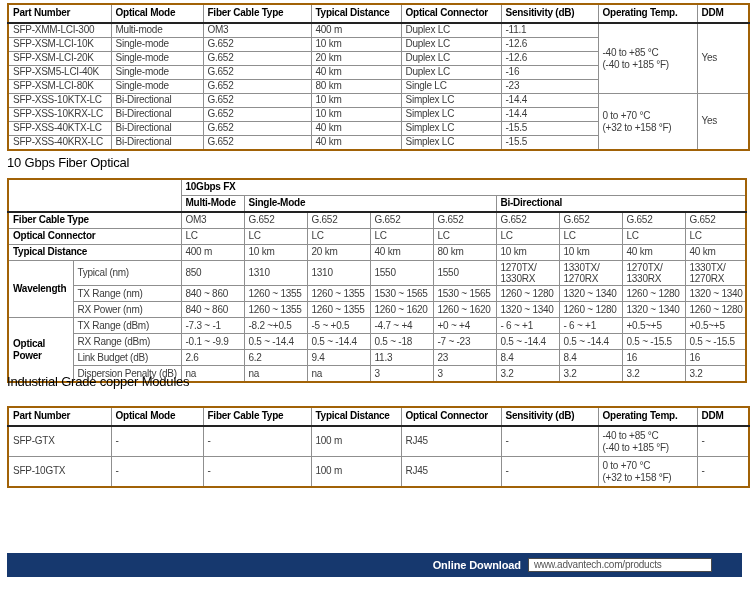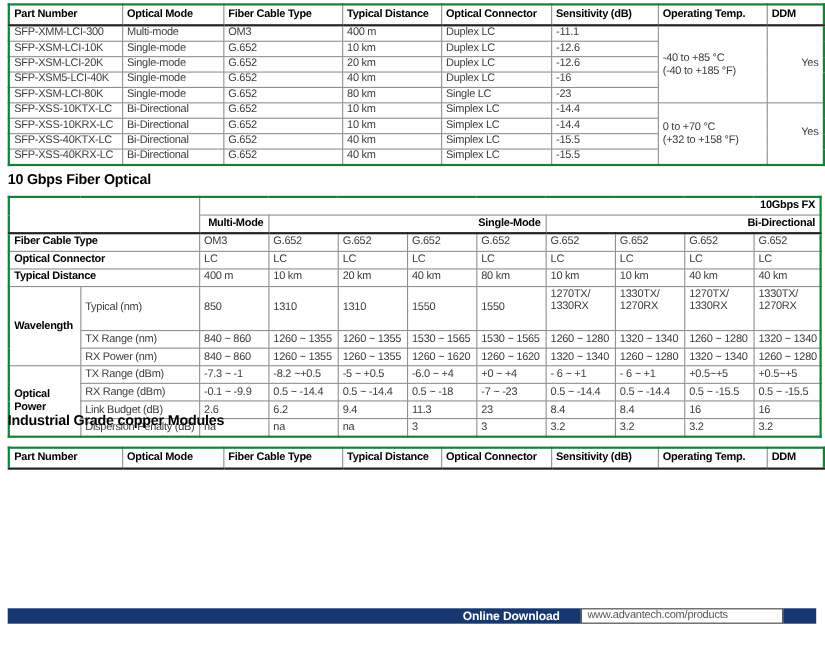--- a/index.html
+++ b/index.html
@@ -1,48 +1,48 @@
 <!DOCTYPE html>
 <html><head>
 <meta charset="utf-8">
 <style>
   html,body{margin:0;padding:0}
   body{width:750px;height:591px;background:#fff;position:relative;overflow:hidden;
        font-family:"Liberation Sans",sans-serif;}
-  table{border-collapse:collapse;table-layout:fixed;position:absolute;border:2px solid #15803d;background:#fff}
+  table{border-collapse:collapse;table-layout:fixed;position:absolute;border:2px solid #a16207;background:#fff}
   th,td{border:1px solid #8f8f8f;font-size:10px;color:#3c3c3c;font-weight:normal;text-align:left;
         padding:0 4px;vertical-align:middle;line-height:1.25;letter-spacing:-0.25px;white-space:nowrap;overflow:hidden}
   th{font-weight:bold;color:#000}
-  .ctr{text-align:right}
-  .pre{white-space:pre-line;line-height:1.12;padding-top:1px;padding-bottom:16px}
+  .ctr{text-align:left}
+  .pre{white-space:pre-line;line-height:1.12;padding-top:1px;padding-bottom:1px}
   
   .t1{left:7px;top:3px;width:741px}
   .t1 thead th{height:17px;border-bottom:2px solid #222}
   .t1 tbody td{height:13px}
   
   .t2{left:7px;top:178px;width:738px}
   .t2 th,.t2 td{height:15px}
   .t2 thead tr.modes th{border-bottom:2px solid #222}
   .t2 .blank{border-bottom:2px solid #222}
   .t2 .grp{white-space:normal;line-height:1.15;vertical-align:middle}
   .t2 .sub{font-weight:normal;color:#3c3c3c}
   
   .t3{left:7px;top:406px;width:741px}
   .t3 thead th{height:17px;border-bottom:2px solid #222}
   .t3 tbody td{height:29px}
   .temp-line{line-height:1.2}
   
-  .sec{position:absolute;left:7px;margin:0;font-size:13px;font-weight:bold;color:#000;letter-spacing:-0.2px}
+  .sec{position:absolute;left:7px;margin:0;font-size:13px;font-weight:normal;color:#000;letter-spacing:-0.2px}
   #title-10g{top:155px}
   #title-copper{top:374px}
   
-  .footer{position:absolute;left:7px;top:553px;width:735px;height:14px;display:flex;align-items:flex-end;background:#16386e}
+  .footer{position:absolute;left:7px;top:553px;width:735px;height:24px;display:flex;align-items:center;background:#16386e}
   .fl{margin-left:auto;color:#fff;font-size:11px;font-weight:bold;letter-spacing:-0.1px}
   .urlbox{width:184px;height:14px;background:#fff;border:1px solid #4a4a4a;box-sizing:border-box;
-          margin-left:19px;margin-right:30px;font-size:10px;color:#555;line-height:12px;padding-left:5px;
+          margin-left:7px;margin-right:30px;font-size:10px;color:#555;line-height:12px;padding-left:5px;
           letter-spacing:-0.2px;white-space:nowrap;overflow:hidden}
 </style>
 </head>
 <body>
 
 <div>
 
   <table class="t1">
     <colgroup>
       <col style="width:103px">
@@ -256,21 +256,21 @@
           <td>1260 ~ 1280</td>
           <td>1320 ~ 1340</td>
           <td>1260 ~ 1280</td>
         </tr>
         <tr>
           <th class="grp" rowspan="4">Optical Power</th>
           <th class="sub">TX Range (dBm)</th>
           <td>-7.3 ~ -1</td>
           <td>-8.2 ~+0.5</td>
           <td>-5 ~ +0.5</td>
-          <td>-6.0 ~ +4</td>
+          <td>-4.7 ~ +4</td>
           <td>+0 ~ +4</td>
           <td>- 6 ~ +1</td>
           <td>- 6 ~ +1</td>
           <td>+0.5~+5</td>
           <td>+0.5~+5</td>
         </tr>
         <tr>
           <th class="sub">RX Range (dBm)</th>
           <td>-0.1 ~ -9.9</td>
           <td>0.5 ~ -14.4</td>
@@ -328,20 +328,46 @@
           <th>Optical Mode</th>
           <th>Fiber Cable Type</th>
           <th>Typical Distance</th>
           <th>Optical Connector</th>
           <th>Sensitivity (dB)</th>
           <th>Operating Temp.</th>
           <th>DDM</th>
         </tr>
       </thead>
       <tbody>
+        <tr>
+          <td>SFP-GTX</td>
+          <td>-</td>
+          <td>-</td>
+          <td>100 m</td>
+          <td>RJ45</td>
+          <td>-</td>
+          <td>
+            <div class="temp-line">-40 to +85 °C</div>
+            <div class="temp-line">(-40 to +185 °F)</div>
+          </td>
+          <td>-</td>
+        </tr>
+        <tr>
+          <td>SFP-10GTX</td>
+          <td>-</td>
+          <td>-</td>
+          <td>100 m</td>
+          <td>RJ45</td>
+          <td>-</td>
+          <td>
+            <div class="temp-line">0 to +70 °C</div>
+            <div class="temp-line">(+32 to +158 °F)</div>
+          </td>
+          <td>-</td>
+        </tr>
       </tbody>
     </table>
 
   <div class="footer" style="background: rgb(22, 56, 110);">
     <span class="fl">Online Download</span>
     <span class="urlbox">www.advantech.com/products</span>
   </div>
 
 </div>
 

